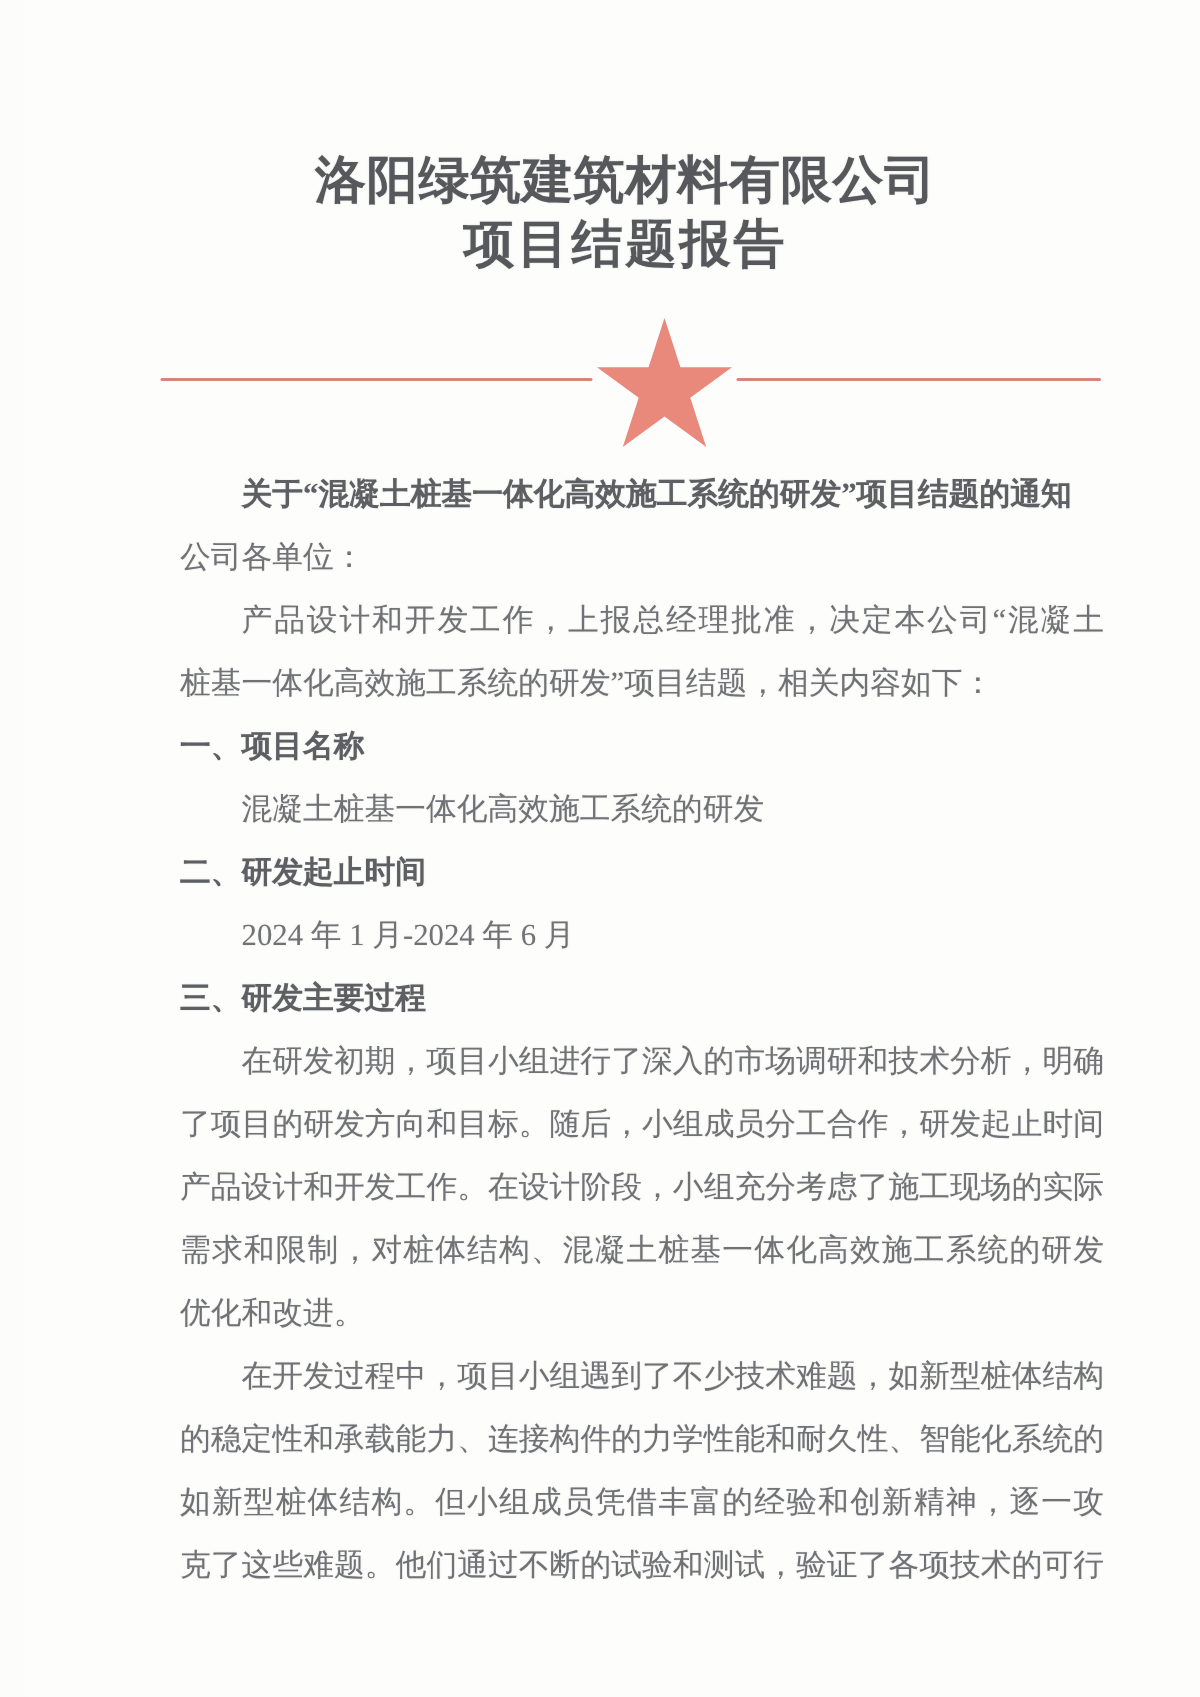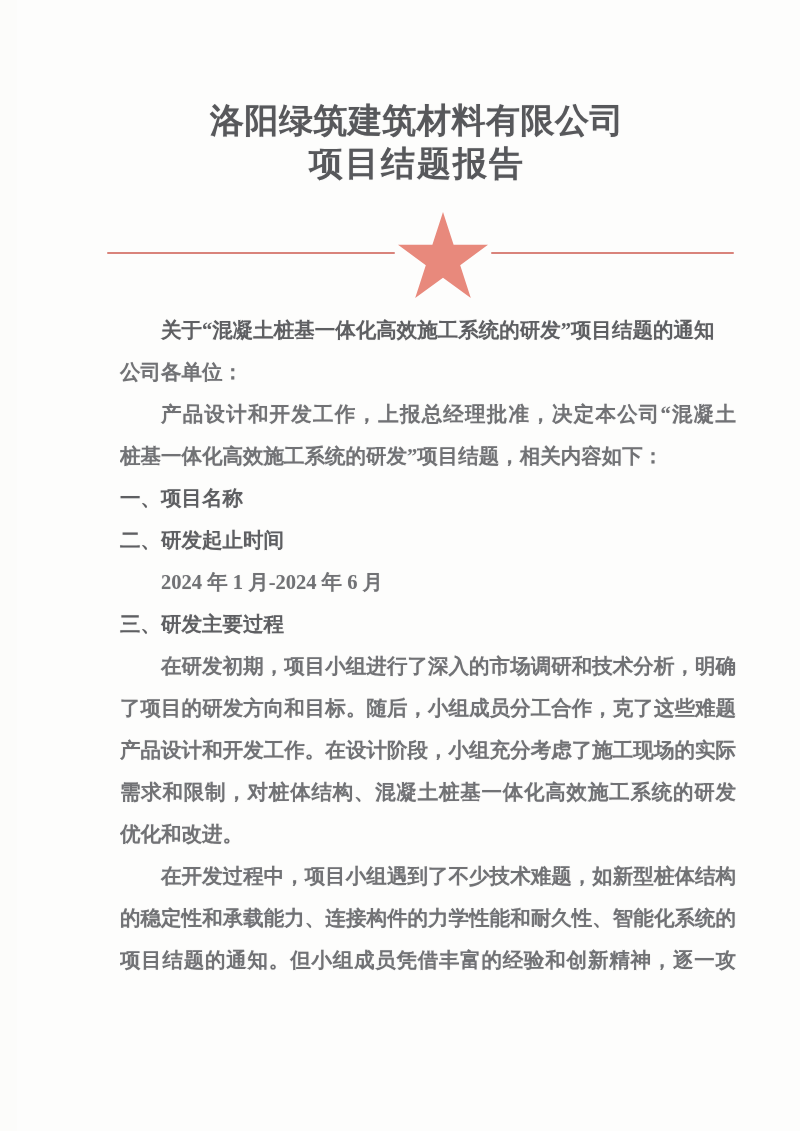--- a/index.html
+++ b/index.html
@@ -40,21 +40,21 @@
   .rule-left  { left: 90px;  width: 288px; }
   .rule-right { left: 474px; width: 243px; }
   .star-wrap { position: absolute; left: 381px; top: 0; width: 90px; height: 86px; }
   .content {
     position: absolute; top: 309px; left: 103px; width: 616px;
     font-size: 20.5px; line-height: 42px;
     color: #717275;
     letter-spacing: 0;
     text-shadow: 0 0 1px rgba(110,110,115,0.25);
   }
-  .line { height: 42px; white-space: nowrap; font-weight: bold; }
+  .line { height: 42px; white-space: nowrap; }
   .para .line { white-space: normal; }
   .bold { font-weight: bold; color: #5e5f62; }
   .indent { text-indent: 2em; }
   .fill { text-align: justify; text-align-last: justify; }
   .para .line { height: 42px; overflow: hidden; }
 </style>
 </head>
 <body>
 
 <div class="sheet">
@@ -77,34 +77,36 @@
   <div class="content">
     <div class="line bold indent">关于“混凝土桩基一体化高效施工系统的研发”项目结题的通知</div>
     <div class="line">公司各单位：</div>
 
     <div class="para">
         <div class="line indent fill">产品设计和开发工作，上报总经理批准，决定本公司“混凝土</div>
         <div class="line">桩基一体化高效施工系统的研发”项目结题，相关内容如下：</div>
       </div>
 
     <div class="line bold">一、项目名称</div>
+    <div class="line indent">混凝土桩基一体化高效施工系统的研发</div>
 
     <div class="line bold">二、研发起止时间</div>
     <div class="line indent">2024 年 1 月-2024 年 6 月</div>
 
     <div class="line bold">三、研发主要过程</div>
 
     <div class="para">
         <div class="line indent fill">在研发初期，项目小组进行了深入的市场调研和技术分析，明确</div>
-        <div class="line fill">了项目的研发方向和目标。随后，小组成员分工合作，克了这些难题</div>
+        <div class="line fill">了项目的研发方向和目标。随后，小组成员分工合作，研发起止时间</div>
         <div class="line fill">产品设计和开发工作。在设计阶段，小组充分考虑了施工现场的实际</div>
         <div class="line fill">需求和限制，对桩体结构、混凝土桩基一体化高效施工系统的研发</div>
         <div class="line">优化和改进。</div>
       </div>
 
     <div class="para">
         <div class="line indent fill">在开发过程中，项目小组遇到了不少技术难题，如新型桩体结构</div>
         <div class="line fill">的稳定性和承载能力、连接构件的力学性能和耐久性、智能化系统的</div>
-        <div class="line fill">项目结题的通知。但小组成员凭借丰富的经验和创新精神，逐一攻</div>
+        <div class="line fill">如新型桩体结构。但小组成员凭借丰富的经验和创新精神，逐一攻</div>
+        <div class="line fill">克了这些难题。他们通过不断的试验和测试，验证了各项技术的可行</div>
       </div>
   </div>
 
 </div>
 
 </body></html>

